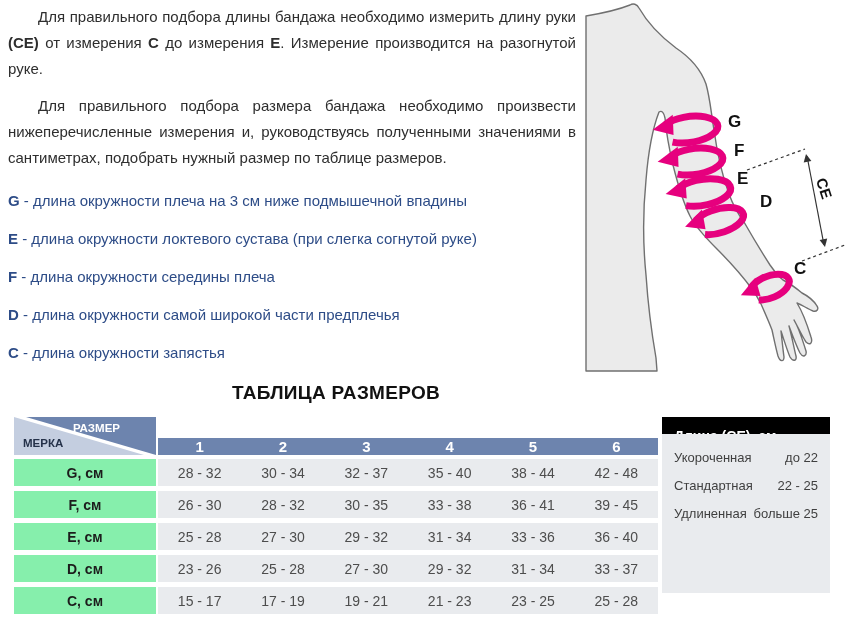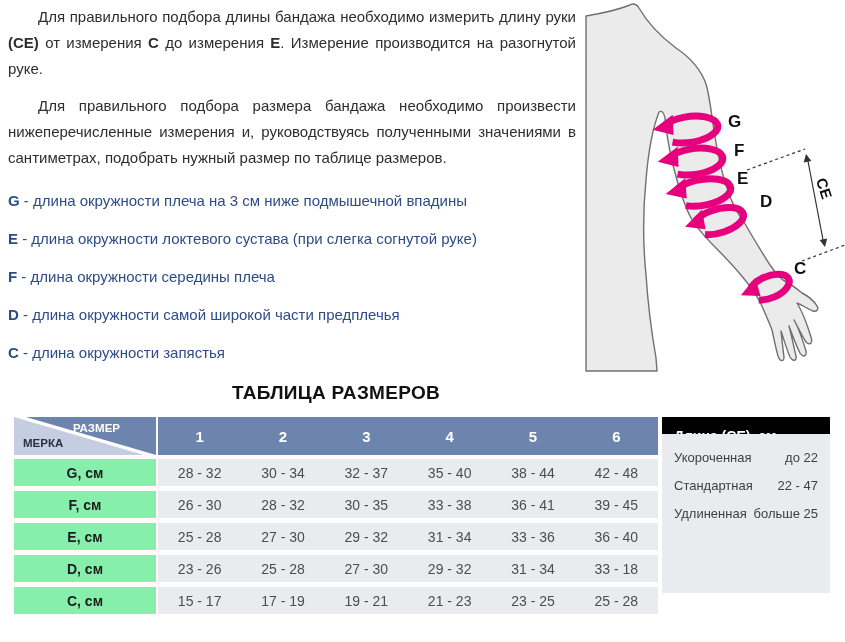--- a/index.html
+++ b/index.html
@@ -11,21 +11,21 @@
   .para b{font-weight:bold;}
   .meas-list{margin-top:22px;}
   .meas-item{font-size:15px;line-height:16px;margin-bottom:22px;color:#2d4c87;}
   .meas-item .letter{font-weight:bold;}
   
   .figure{position:absolute;left:585px;top:0;width:260px;height:376px;}
   
   .tbl-title{position:absolute;left:14px;top:382px;width:644px;text-align:center;
              font-size:19px;font-weight:bold;color:#111;letter-spacing:.3px;}
   
-  .hdr-row{position:absolute;left:14px;top:417px;width:644px;height:38px;display:flex;}
+  .hdr-row{position:absolute;left:14px;top:417px;width:644px;height:38px;display:flex;align-items:flex-end;}
   .corner{position:relative;width:142px;height:38px;background:#fff;flex:0 0 142px;}
   .corner .tri-light{position:absolute;inset:0;background:#c4cee0;
         clip-path:polygon(0 0,calc(100% - 12px) 100%,0 100%);}
   .corner .tri-dark{position:absolute;inset:0;background:#6d84ae;
         clip-path:polygon(12px 0,100% 0,100% 100%);}
   .corner .t-size{position:absolute;right:36px;top:5px;font-size:11.5px;font-weight:bold;color:#fff;}
   .corner .t-mark{position:absolute;left:9px;bottom:6px;font-size:11.5px;font-weight:bold;color:#25324a;}
   .hdr-cells{flex:1;margin-left:2px;background:#6d84ae;display:flex;}
   .hdr-cell{flex:1;display:flex;align-items:center;justify-content:center;
             color:#fff;font-weight:bold;font-size:15px;}
@@ -168,21 +168,21 @@
       </div>
     </div>
     <div class="size-row">
       <div class="row-label">D, см</div>
       <div class="row-cells">
         <div class="row-cell">23 - 26</div>
         <div class="row-cell">25 - 28</div>
         <div class="row-cell">27 - 30</div>
         <div class="row-cell">29 - 32</div>
         <div class="row-cell">31 - 34</div>
-        <div class="row-cell">33 - 18</div>
+        <div class="row-cell">33 - 37</div>
       </div>
     </div>
     <div class="size-row">
       <div class="row-label">C, см</div>
       <div class="row-cells">
         <div class="row-cell">15 - 17</div>
         <div class="row-cell">17 - 19</div>
         <div class="row-cell">19 - 21</div>
         <div class="row-cell">21 - 23</div>
         <div class="row-cell">23 - 25</div>
@@ -192,21 +192,21 @@
   </div>
 
   <div class="panel-hdr">Длина (СЕ), см</div>
   <div class="panel-body">
     <div class="panel-row">
       <span>Укороченная</span>
       <span>до 22</span>
     </div>
     <div class="panel-row">
       <span>Стандартная</span>
-      <span>22 - 47</span>
+      <span>22 - 25</span>
     </div>
     <div class="panel-row">
       <span>Удлиненная</span>
       <span>больше 25</span>
     </div>
   </div>
 
 </div>
 
 </body></html>

